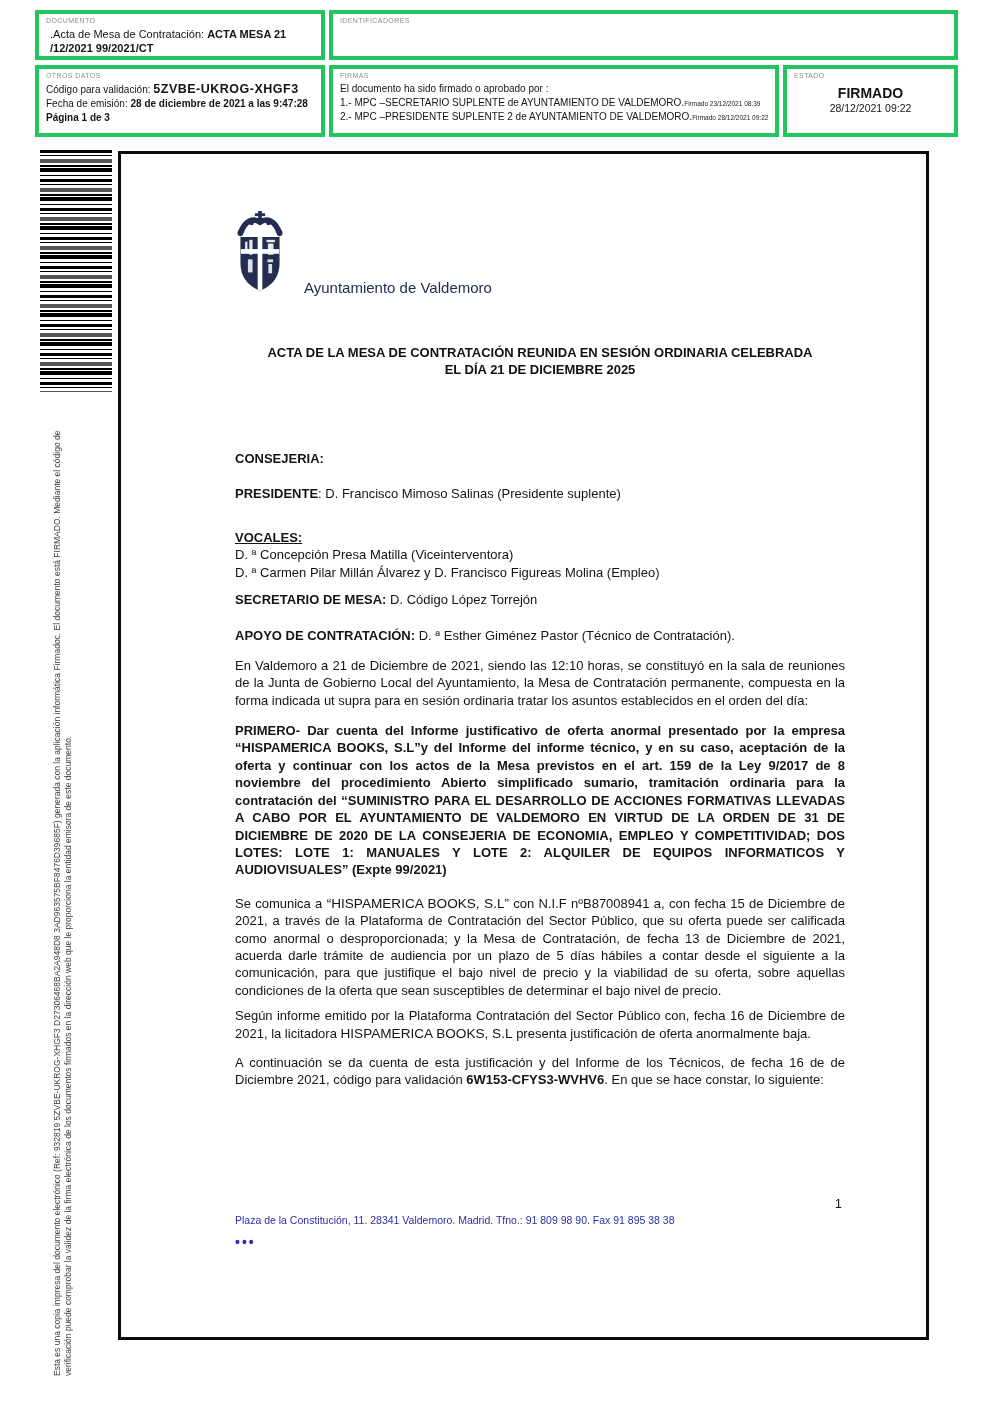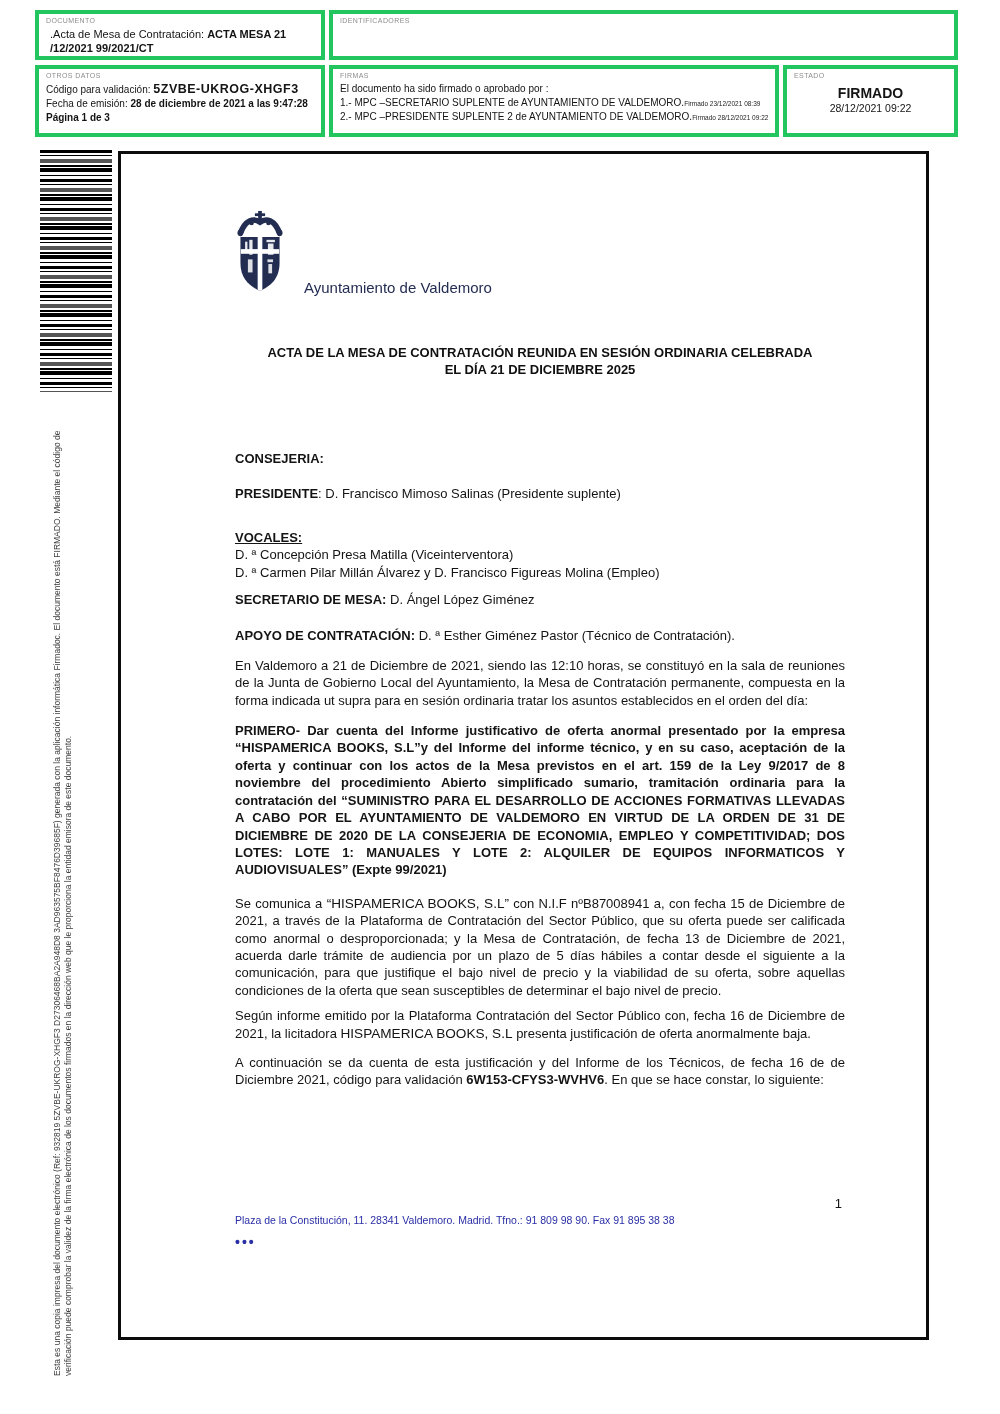--- a/index.html
+++ b/index.html
@@ -133,21 +133,21 @@
 
   <div class="content">
     <div class="line bold">CONSEJERIA:</div>
 
     <div class="line" style="margin-top:18px;"><span class="bold">PRESIDENTE</span><span>: D. Francisco Mimoso Salinas (Presidente suplente)</span></div>
 
     <div class="line bold" style="margin-top:26px;text-decoration:underline;">VOCALES:</div>
     <div class="line">D. ª Concepción Presa Matilla (Viceinterventora)</div>
     <div class="line">D. ª Carmen Pilar Millán Álvarez y D. Francisco Figureas Molina (Empleo)</div>
 
-    <div class="line" style="margin-top:10px;"><span class="bold">SECRETARIO DE MESA:</span><span> D. Ángel López Giménez</span></div>
+    <div class="line" style="margin-top:10px;"><span class="bold">SECRETARIO DE MESA:</span><span> D. Código López Torrejón</span></div>
 
     <div class="line" style="margin-top:19px;"><span class="bold">APOYO DE CONTRATACIÓN:</span><span> D. ª Esther Giménez Pastor (Técnico de Contratación).</span></div>
 
     <div class="para" style="margin-top:12px;">En Valdemoro a 21 de Diciembre de 2021, siendo las 12:10  horas, se constituyó en la sala de reuniones de la Junta de Gobierno Local del Ayuntamiento, la Mesa de Contratación permanente, compuesta en la forma indicada ut supra para en sesión ordinaria tratar los asuntos establecidos en el orden del día:</div>
 
     <div class="para bold" style="margin-top:13px;">PRIMERO- Dar cuenta del Informe justificativo de oferta anormal presentado por la empresa “HISPAMERICA BOOKS, S.L”y del Informe del informe técnico, y en su caso, aceptación de la oferta y continuar con los actos de la Mesa previstos en el art. 159 de la Ley 9/2017 de 8 noviembre del procedimiento Abierto simplificado sumario, tramitación ordinaria para la contratación del “SUMINISTRO PARA EL DESARROLLO DE ACCIONES FORMATIVAS LLEVADAS A CABO POR EL AYUNTAMIENTO DE VALDEMORO EN VIRTUD DE LA ORDEN DE 31 DE DICIEMBRE DE 2020 DE LA CONSEJERIA DE ECONOMIA, EMPLEO Y COMPETITIVIDAD; DOS LOTES: LOTE 1: MANUALES Y LOTE 2: ALQUILER DE EQUIPOS INFORMATICOS Y AUDIOVISUALES” (Expte 99/2021)</div>
 
     <div class="para" style="margin-top:16px;"><span>Se comunica a </span><span style="font-size:13.6px;">“HISPAMERICA BOOKS, S.L”</span><span> con N.I.F nºB87008941 a, con fecha 15  de Diciembre  de 2021, a través de la Plataforma de Contratación del Sector Público, que su oferta puede ser calificada como anormal o desproporcionada; y la Mesa de Contratación, de fecha 13 de Diciembre de 2021, acuerda darle trámite de audiencia por un plazo de 5 días hábiles a contar desde el siguiente a la comunicación, para que justifique el bajo nivel de precio y la viabilidad de su oferta, sobre aquellas condiciones de la oferta que sean susceptibles de determinar el bajo nivel de precio.</span></div>
 
     <div class="para" style="margin-top:8px;"><span>Según informe emitido por la Plataforma Contratación del Sector Público con, fecha 16 de Diciembre de 2021, la licitadora </span><span style="font-size:13.6px;">HISPAMERICA BOOKS, S.L</span><span> presenta justificación de oferta anormalmente baja.</span></div>

